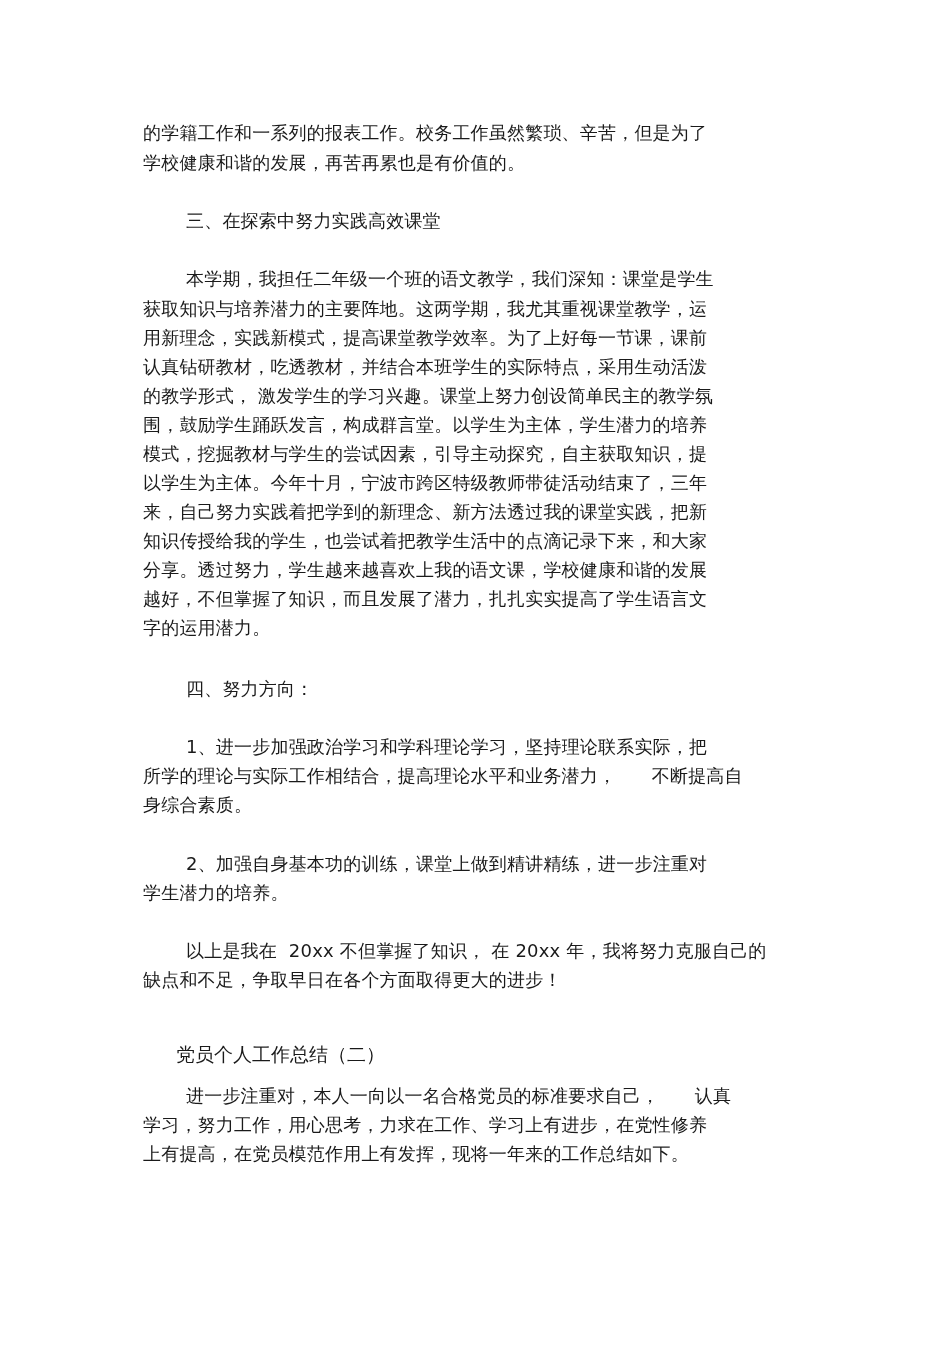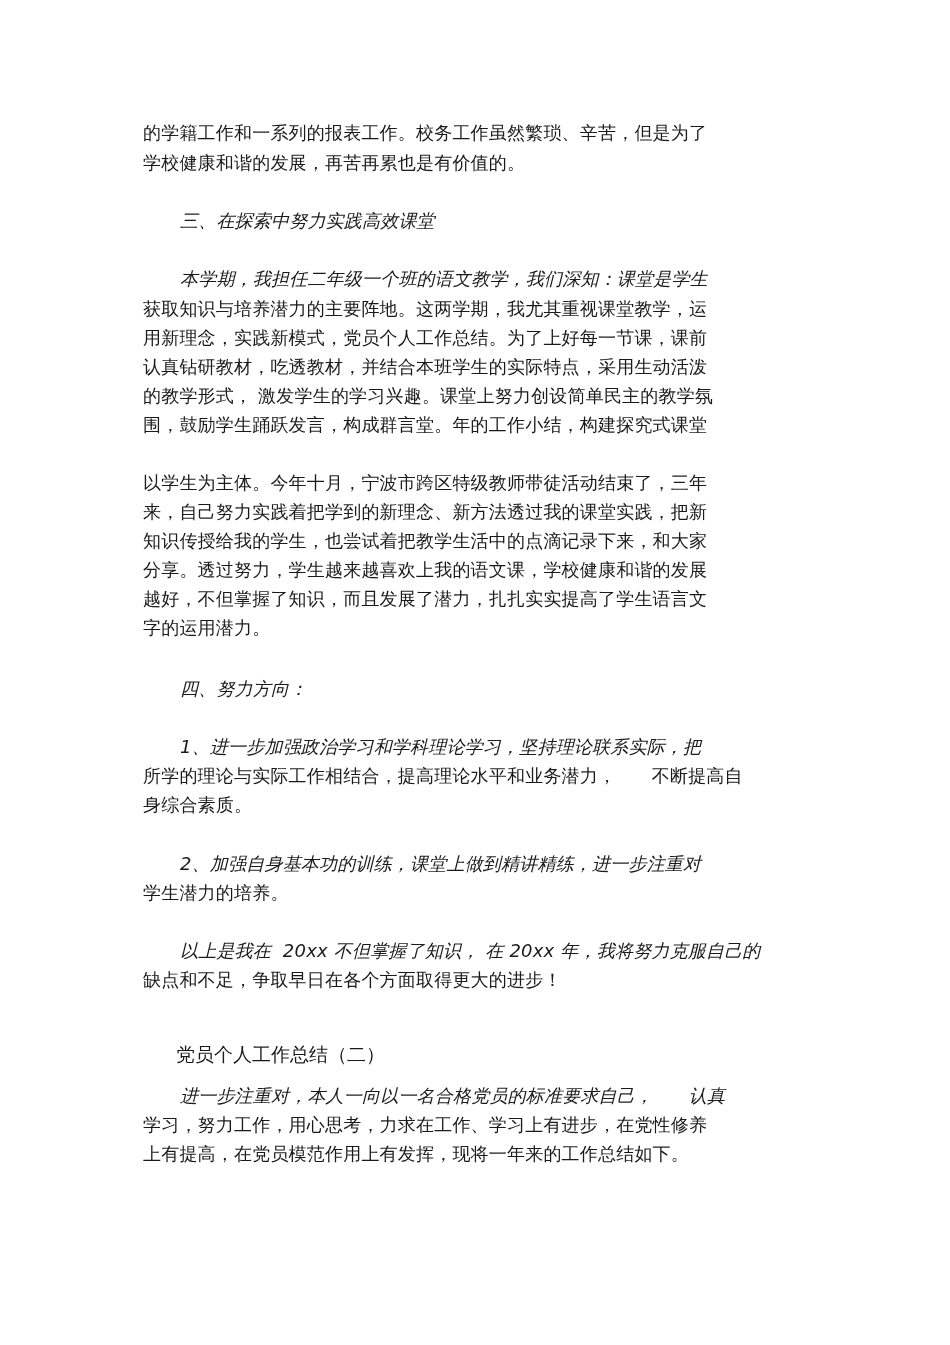--- a/index.html
+++ b/index.html
@@ -22,21 +22,21 @@
       background: #ffffff;
     }
     .line {
       position: absolute;
       left: 143px;
       font-size: 18px;
       line-height: 24px;
       white-space: pre;
       letter-spacing: 0.2px;
     }
-    .indent { left: 180px; font-style: italic; }
+    .indent { left: 186px; }
     .title {
       position: absolute;
       left: 176px;
       font-size: 19px;
       line-height: 28px;
       white-space: pre;
       color: #1a1a1a;
     }
   </style>
 </head>
@@ -44,24 +44,25 @@
 
 <div class="page">
 
   <div class="line" style="top:121px">的学籍工作和一系列的报表工作。校务工作虽然繁琐、辛苦，但是为了</div>
   <div class="line" style="top:151px">学校健康和谐的发展，再苦再累也是有价值的。</div>
 
   <div class="line indent" style="top:209px">三、在探索中努力实践高效课堂</div>
 
   <div class="line indent" style="top:267px">本学期，我担任二年级一个班的语文教学，我们深知：课堂是学生</div>
   <div class="line" style="top:297px">获取知识与培养潜力的主要阵地。这两学期，我尤其重视课堂教学，运</div>
-  <div class="line" style="top:326px">用新理念，实践新模式，党员个人工作总结。为了上好每一节课，课前</div>
+  <div class="line" style="top:326px">用新理念，实践新模式，提高课堂教学效率。为了上好每一节课，课前</div>
   <div class="line" style="top:355px">认真钻研教材，吃透教材，并结合本班学生的实际特点，采用生动活泼</div>
   <div class="line" style="top:384px">的教学形式， 激发学生的学习兴趣。课堂上努力创设简单民主的教学氛</div>
-  <div class="line" style="top:413px">围，鼓励学生踊跃发言，构成群言堂。年的工作小结，构建探究式课堂</div>
+  <div class="line" style="top:413px">围，鼓励学生踊跃发言，构成群言堂。以学生为主体，学生潜力的培养</div>
+  <div class="line" style="top:442px">模式，挖掘教材与学生的尝试因素，引导主动探究，自主获取知识，提</div>
   <div class="line" style="top:471px">以学生为主体。今年十月，宁波市跨区特级教师带徒活动结束了，三年</div>
   <div class="line" style="top:500px">来，自己努力实践着把学到的新理念、新方法透过我的课堂实践，把新</div>
   <div class="line" style="top:529px">知识传授给我的学生，也尝试着把教学生活中的点滴记录下来，和大家</div>
   <div class="line" style="top:558px">分享。透过努力，学生越来越喜欢上我的语文课，学校健康和谐的发展</div>
   <div class="line" style="top:587px">越好，不但掌握了知识，而且发展了潜力，扎扎实实提高了学生语言文</div>
   <div class="line" style="top:616px">字的运用潜力。</div>
 
   <div class="line indent" style="top:677px">四、努力方向：</div>
 
   <div class="line indent" style="top:735px">1、进一步加强政治学习和学科理论学习，坚持理论联系实际，把</div>

